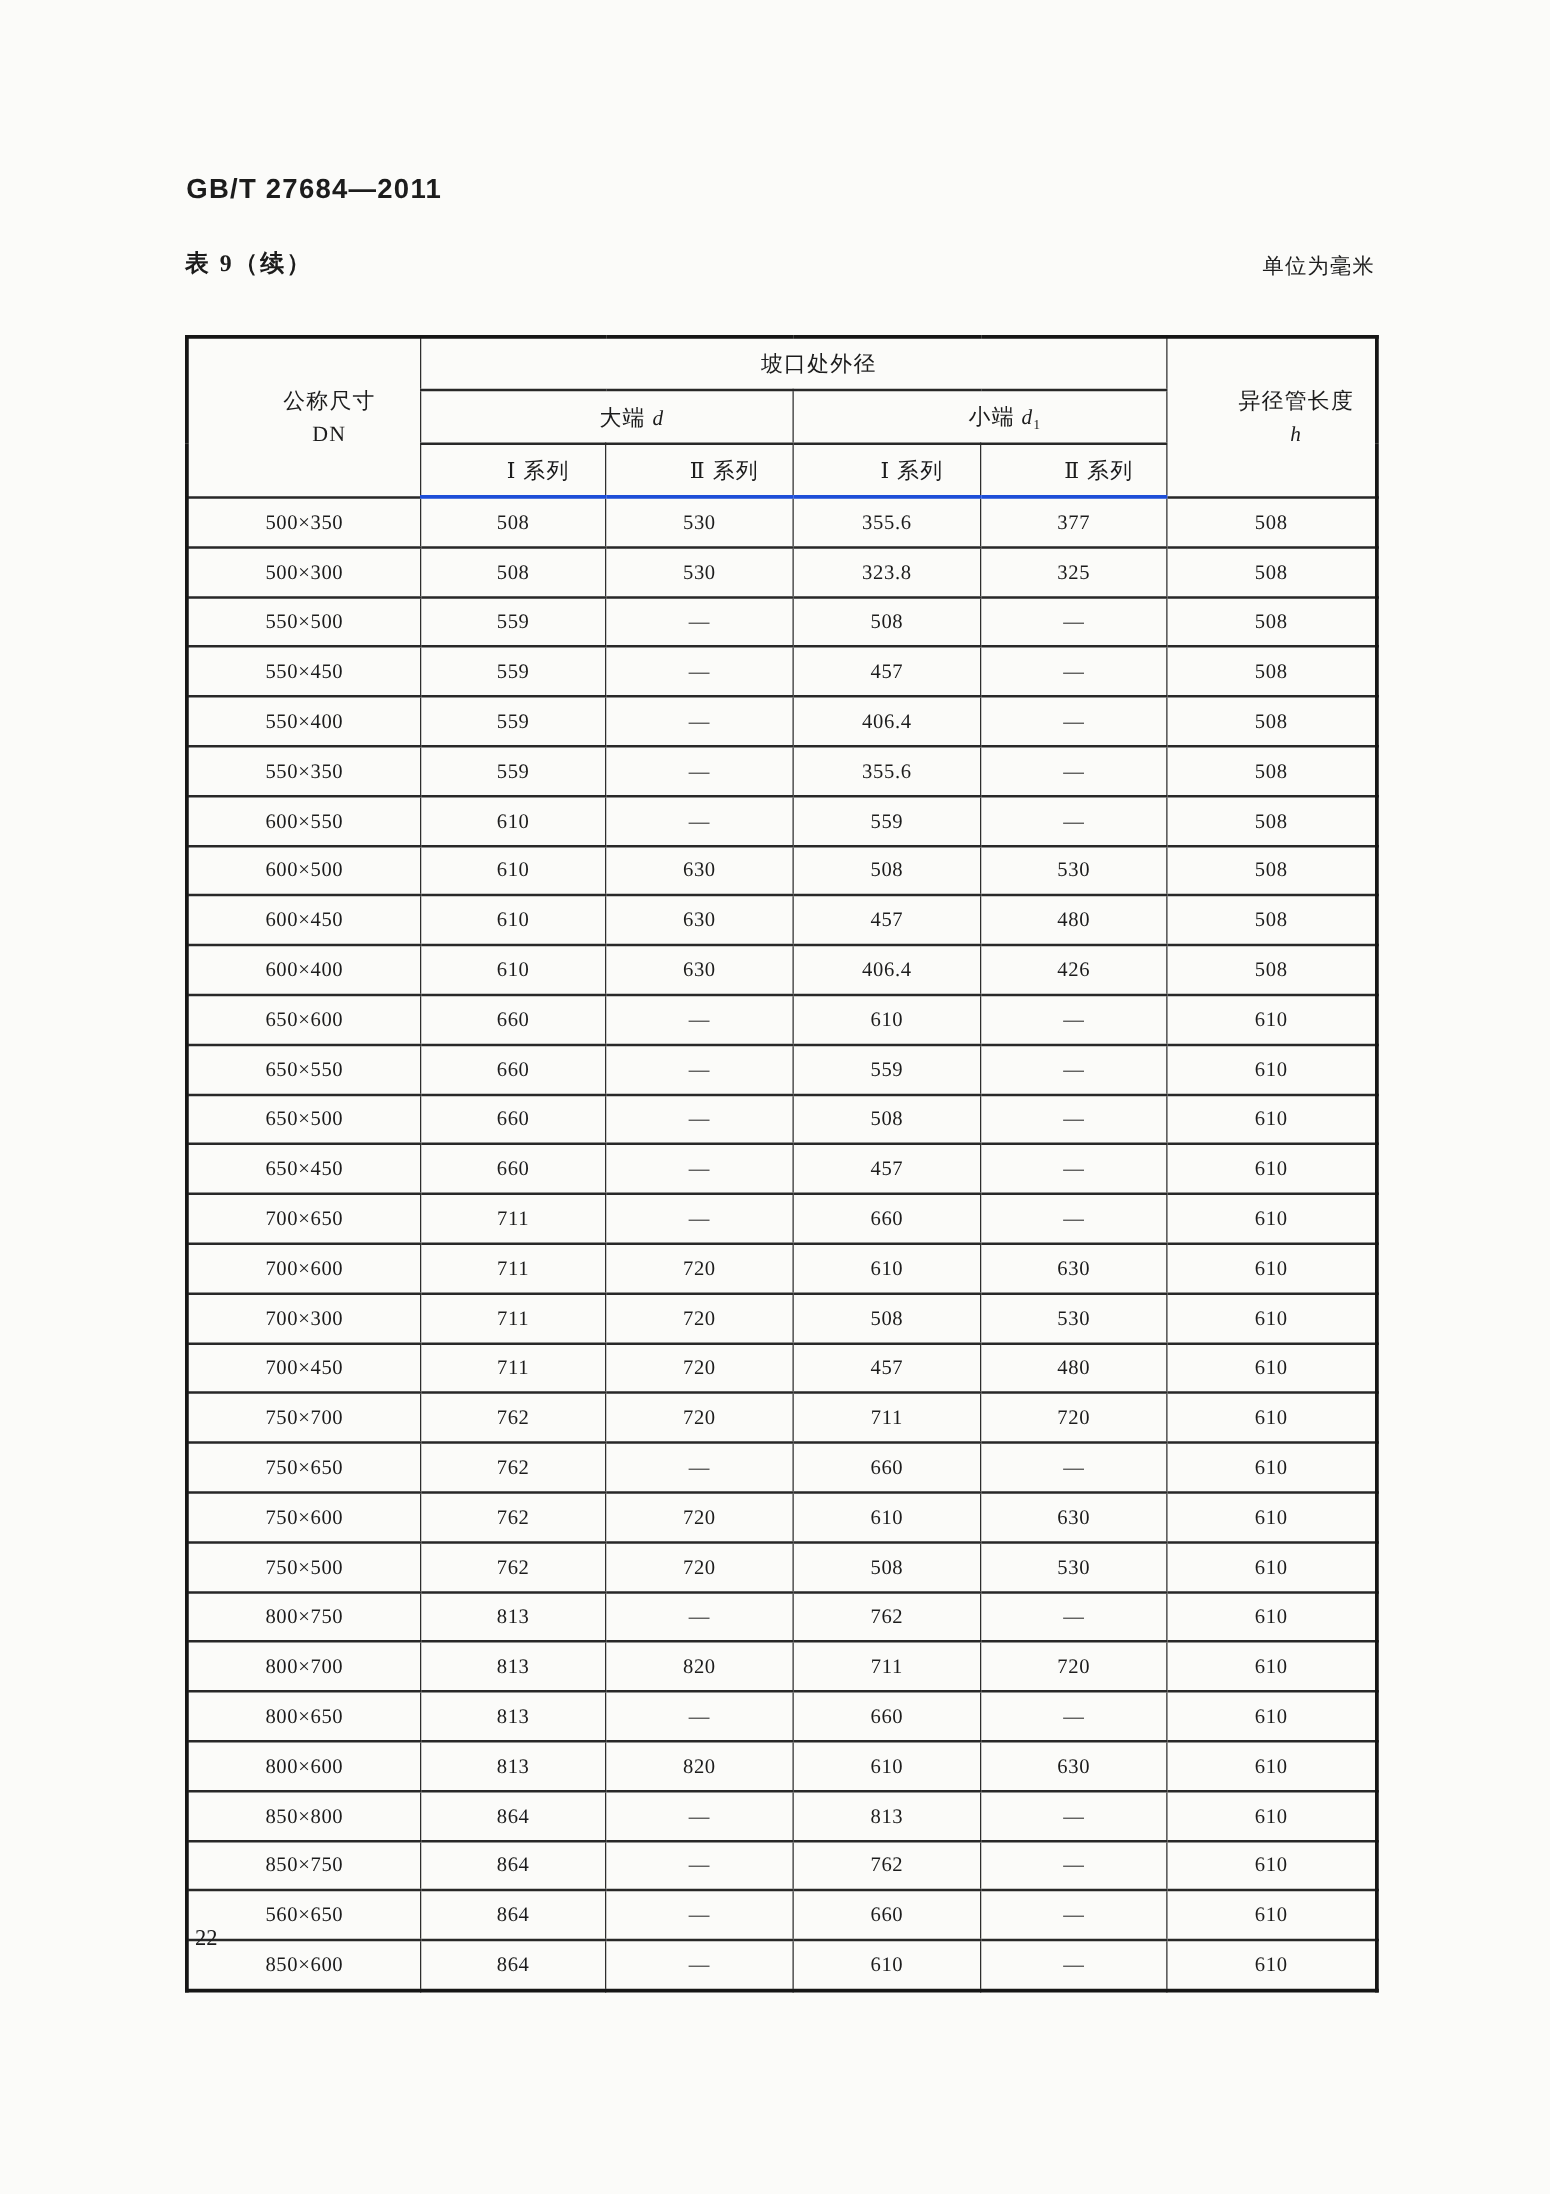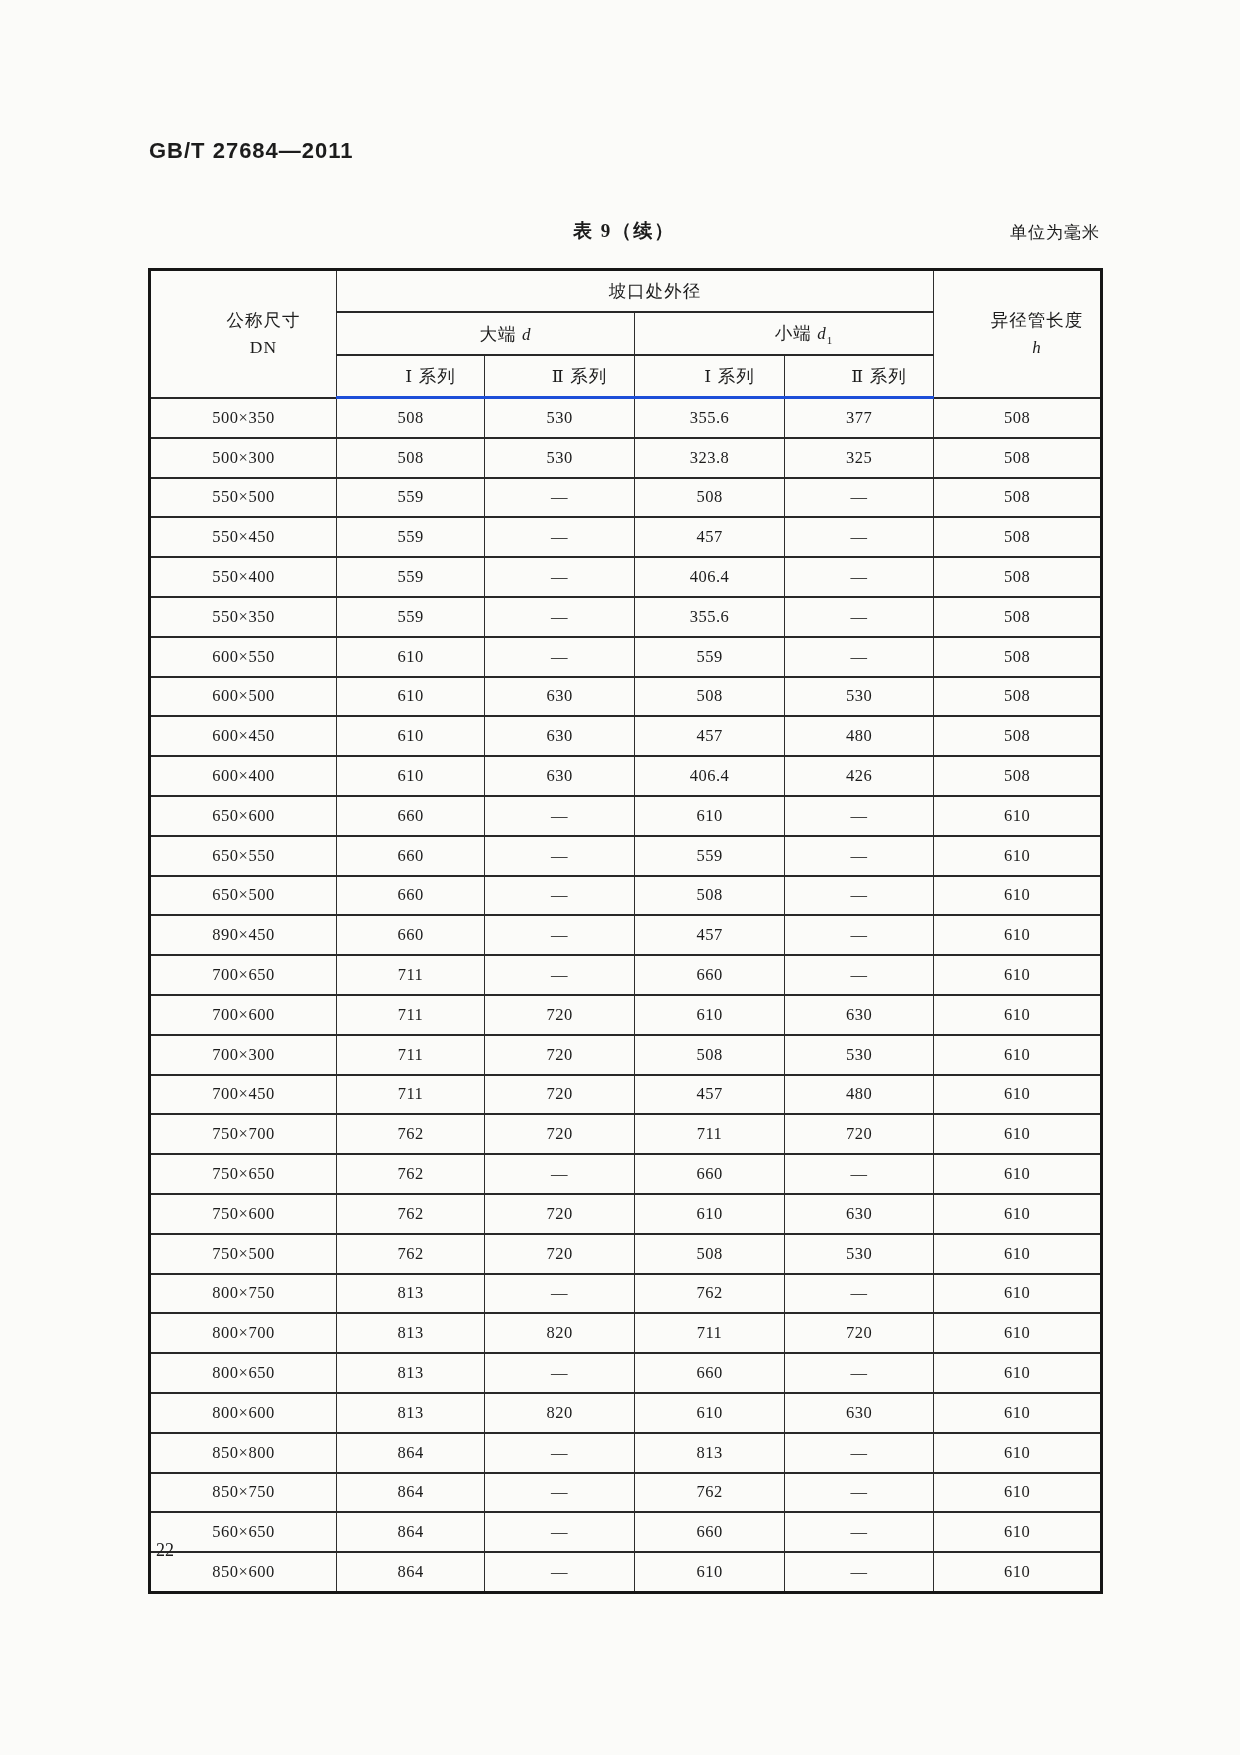--- a/index.html
+++ b/index.html
@@ -23,33 +23,31 @@
     font-weight: bold;
     font-size: 22px;
     letter-spacing: 1px;
     text-align: center;
   }
   .table-title {
     position: absolute;
     left: 148px;
     width: 952px;
     top: 198px;
-    text-align: center;
+    text-align: left;
     font-size: 19px;
     font-weight: bold;
     letter-spacing: 2px;
-    margin-top: 20px;
   }
   .unit-note {
     position: absolute;
     top: 201px;
     right: 140px;
     font-size: 17px;
     letter-spacing: 1px;
-    margin-top: 20px;
   }
   .spec-table-wrap {
     position: absolute;
     left: 148px;
     top: 268px;
   }
   table.spec-table {
     border-collapse: collapse;
     table-layout: fixed;
     width: 952px;
@@ -250,21 +248,21 @@
         </tr>
         <tr data-name="table-row">
           <td data-name="dn-cell">650×500</td>
           <td data-name="value-cell">660</td>
           <td data-name="value-cell">—</td>
           <td data-name="value-cell">508</td>
           <td data-name="value-cell">—</td>
           <td data-name="length-cell">610</td>
         </tr>
         <tr data-name="table-row">
-          <td data-name="dn-cell">890×450</td>
+          <td data-name="dn-cell">650×450</td>
           <td data-name="value-cell">660</td>
           <td data-name="value-cell">—</td>
           <td data-name="value-cell">457</td>
           <td data-name="value-cell">—</td>
           <td data-name="length-cell">610</td>
         </tr>
         <tr data-name="table-row">
           <td data-name="dn-cell">700×650</td>
           <td data-name="value-cell">711</td>
           <td data-name="value-cell">—</td>

